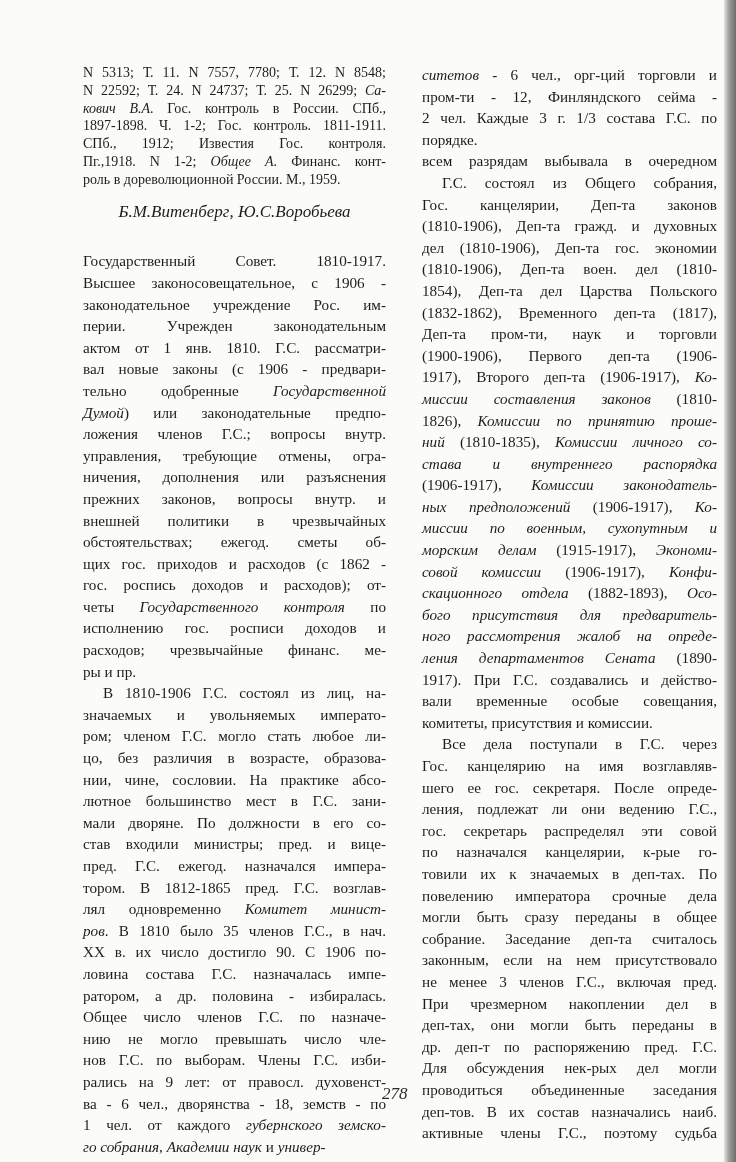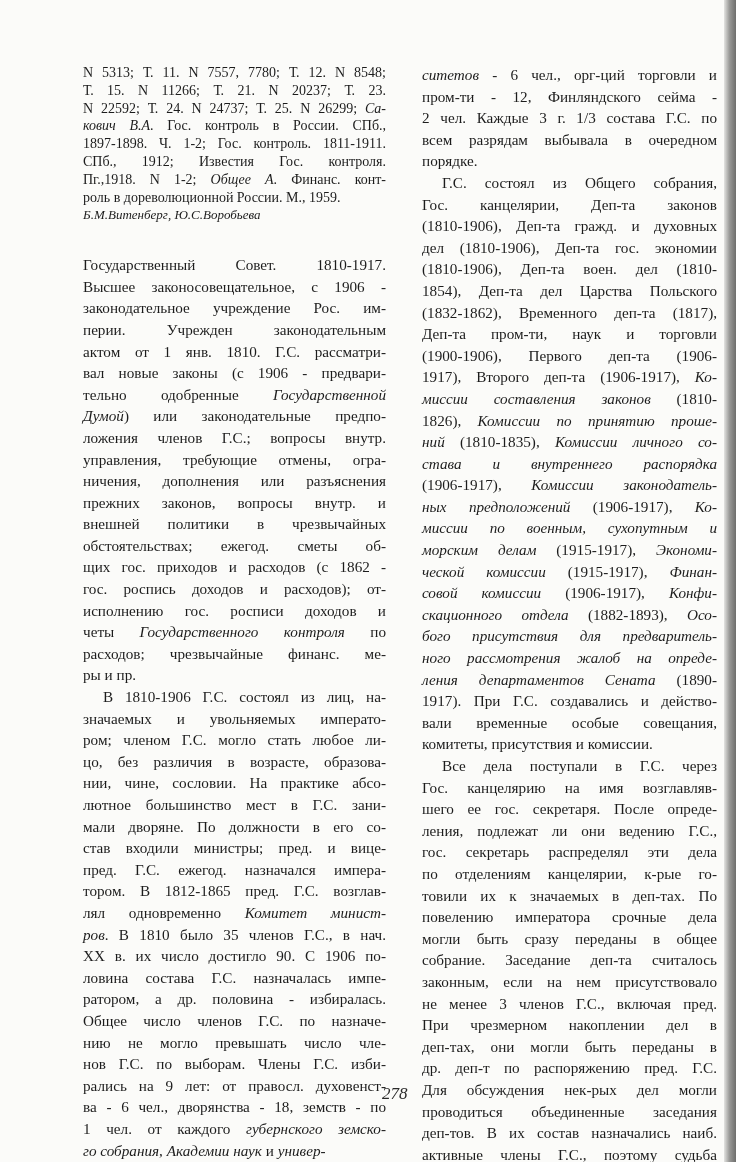--- a/index.html
+++ b/index.html
@@ -17,40 +17,39 @@
   .col-left { left:83px; top:64px; width:303px; }
   .col-right { left:422px; top:64px; width:295px; }
   .line {
     display:block; white-space:nowrap; text-align:justify; text-align-last:justify;
     font-size:15.2px; line-height:21.6px; height:21.6px; overflow:visible;
   }
   .line.last { text-align-last:left; }
   .line.indent { padding-left:20px; }
   .biblio .line { font-size:14px; line-height:17.8px; height:17.8px; }
   .signature {
-    font-size:13px; line-height:17.8px; text-align:left; font-style:italic;
-    margin-top:0; display:block;
+    font-size:17px; line-height:17.8px; text-align:center; font-style:italic;
+    margin-top:14px; display:block;
   }
   .gap-sig { height:30px; }
   .b { font-weight:normal; }
   .i { font-style:italic; }
   .page-number {
     position:absolute; left:382px; top:1084px; font-size:17px; font-style:italic;
     color:#2a2a2a;
   }
 </style>
 </head>
 <body>
 
 <div class="shadow-strip"></div>
 
 <div class="col col-left">
   <div class="biblio" id="biblio">
       <span class="line"><span>N 5313; Т. 11. N 7557, 7780; Т. 12. N 8548;</span></span>
-      <span class="line"><span>Т. 15. N 11266; Т. 21. N 20237; Т. 23.</span></span>
       <span class="line"><span>N 22592; Т. 24. N 24737; Т. 25. N 26299; </span><span class="i">Са-</span></span>
       <span class="line"><span class="i">кович В.А</span><span>. Гос. контроль в России. СПб.,</span></span>
       <span class="line"><span>1897-1898. Ч. 1-2; Гос. контроль. 1811-1911.</span></span>
       <span class="line"><span>СПб., 1912; Известия Гос. контроля.</span></span>
       <span class="line"><span>Пг.,1918. N 1-2; </span><span class="i">Общее А</span><span>. Финанс. конт-</span></span>
       <span class="line last"><span>роль в дореволюционной России. М., 1959.</span></span>
     </div>
   <span class="signature">Б.М.Витенберг, Ю.С.Воробьева</span>
   <div class="gap-sig"></div>
   <div id="article-left">
@@ -63,22 +62,22 @@
       <span class="line"><span>тельно одобренные </span><span class="i">Государственной</span></span>
       <span class="line"><span class="i">Думой</span><span>) или законодательные предпо-</span></span>
       <span class="line"><span>ложения членов Г.С.; вопросы внутр.</span></span>
       <span class="line"><span>управления, требующие отмены, огра-</span></span>
       <span class="line"><span>ничения, дополнения или разъяснения</span></span>
       <span class="line"><span>прежних законов, вопросы внутр. и</span></span>
       <span class="line"><span>внешней политики в чрезвычайных</span></span>
       <span class="line"><span>обстоятельствах; ежегод. сметы об-</span></span>
       <span class="line"><span>щих гос. приходов и расходов (с 1862 -</span></span>
       <span class="line"><span>гос. роспись доходов и расходов); от-</span></span>
+      <span class="line"><span>четы </span><span class="i">Государственного контроля</span><span> по</span></span>
       <span class="line"><span>исполнению гос. росписи доходов и</span></span>
-      <span class="line"><span>четы </span><span class="i">Государственного контроля</span><span> по</span></span>
       <span class="line"><span>расходов; чрезвычайные финанс. ме-</span></span>
       <span class="line last"><span>ры и пр.</span></span>
       <span class="line indent"><span>В 1810-1906 Г.С. состоял из лиц, на-</span></span>
       <span class="line"><span>значаемых и увольняемых императо-</span></span>
       <span class="line"><span>ром; членом Г.С. могло стать любое ли-</span></span>
       <span class="line"><span>цо, без различия в возрасте, образова-</span></span>
       <span class="line"><span>нии, чине, сословии. На практике абсо-</span></span>
       <span class="line"><span>лютное большинство мест в Г.С. зани-</span></span>
       <span class="line"><span>мали дворяне. По должности в его со-</span></span>
       <span class="line"><span>став входили министры; пред. и вице-</span></span>
@@ -97,55 +96,54 @@
       <span class="line"><span>1 чел. от каждого </span><span class="i">губернского земско-</span></span>
       <span class="line last"><span class="i">го собрания</span><span>, </span><span class="i">Академии наук</span><span> и </span><span class="i">универ-</span></span>
     </div>
 </div>
 
 <div class="col col-right">
   <div id="article-right">
       <span class="line"><span class="i">ситетов</span><span> - 6 чел., орг-ций торговли и</span></span>
       <span class="line"><span>пром-ти - 12, Финляндского сейма -</span></span>
       <span class="line"><span>2 чел. Каждые 3 г. 1/3 состава Г.С. по</span></span>
+      <span class="line last"><span>порядке.</span></span>
       <span class="line"><span>всем разрядам выбывала в очередном</span></span>
-      <span class="line last"><span>порядке.</span></span>
       <span class="line indent"><span>Г.С. состоял из Общего собрания,</span></span>
       <span class="line"><span>Гос. канцелярии, Деп-та законов</span></span>
       <span class="line"><span>(1810-1906), Деп-та гражд. и духовных</span></span>
       <span class="line"><span>дел (1810-1906), Деп-та гос. экономии</span></span>
       <span class="line"><span>(1810-1906), Деп-та воен. дел (1810-</span></span>
       <span class="line"><span>1854), Деп-та дел Царства Польского</span></span>
       <span class="line"><span>(1832-1862), Временного деп-та (1817),</span></span>
       <span class="line"><span>Деп-та пром-ти, наук и торговли</span></span>
       <span class="line"><span>(1900-1906), Первого деп-та (1906-</span></span>
       <span class="line"><span>1917), Второго деп-та (1906-1917), </span><span class="i">Ко-</span></span>
       <span class="line"><span class="i">миссии составления законов</span><span> (1810-</span></span>
       <span class="line"><span>1826), </span><span class="i">Комиссии по принятию проше-</span></span>
       <span class="line"><span class="i">ний</span><span> (1810-1835), </span><span class="i">Комиссии личного со-</span></span>
       <span class="line"><span class="i">става и внутреннего распорядка</span></span>
       <span class="line"><span>(1906-1917), </span><span class="i">Комиссии законодатель-</span></span>
       <span class="line"><span class="i">ных предположений</span><span> (1906-1917), </span><span class="i">Ко-</span></span>
       <span class="line"><span class="i">миссии по военным, сухопутным и</span></span>
       <span class="line"><span class="i">морским делам</span><span> (1915-1917), </span><span class="i">Экономи-</span></span>
-      <span class="line"><span class="i">ческой комиссии</span><span> (1915-1917), </span><span class="i">Финан-</span></span>
       <span class="line"><span class="i">совой комиссии</span><span> (1906-1917), </span><span class="i">Конфи-</span></span>
       <span class="line"><span class="i">скационного отдела</span><span> (1882-1893), </span><span class="i">Осо-</span></span>
       <span class="line"><span class="i">бого присутствия для предваритель-</span></span>
       <span class="line"><span class="i">ного рассмотрения жалоб на опреде-</span></span>
       <span class="line"><span class="i">ления департаментов Сената</span><span> (1890-</span></span>
       <span class="line"><span>1917). При Г.С. создавались и действо-</span></span>
       <span class="line"><span>вали временные особые совещания,</span></span>
       <span class="line last"><span>комитеты, присутствия и комиссии.</span></span>
       <span class="line indent"><span>Все дела поступали в Г.С. через</span></span>
       <span class="line"><span>Гос. канцелярию на имя возглавляв-</span></span>
       <span class="line"><span>шего ее гос. секретаря. После опреде-</span></span>
       <span class="line"><span>ления, подлежат ли они ведению Г.С.,</span></span>
-      <span class="line"><span>гос. секретарь распределял эти дела</span></span>
-      <span class="line"><span>по отделениям канцелярии, к-рые го-</span></span>
+      <span class="line"><span>гос. секретарь распределял эти совой</span></span>
+      <span class="line"><span>по назначался канцелярии, к-рые го-</span></span>
       <span class="line"><span>товили их к значаемых в деп-тах. По</span></span>
       <span class="line"><span>повелению императора срочные дела</span></span>
       <span class="line"><span>могли быть сразу переданы в общее</span></span>
       <span class="line"><span>собрание. Заседание деп-та считалось</span></span>
       <span class="line"><span>законным, если на нем присутствовало</span></span>
       <span class="line"><span>не менее 3 членов Г.С., включая пред.</span></span>
       <span class="line"><span>При чрезмерном накоплении дел в</span></span>
       <span class="line"><span>деп-тах, они могли быть переданы в</span></span>
       <span class="line"><span>др. деп-т по распоряжению пред. Г.С.</span></span>
       <span class="line"><span>Для обсуждения нек-рых дел могли</span></span>

